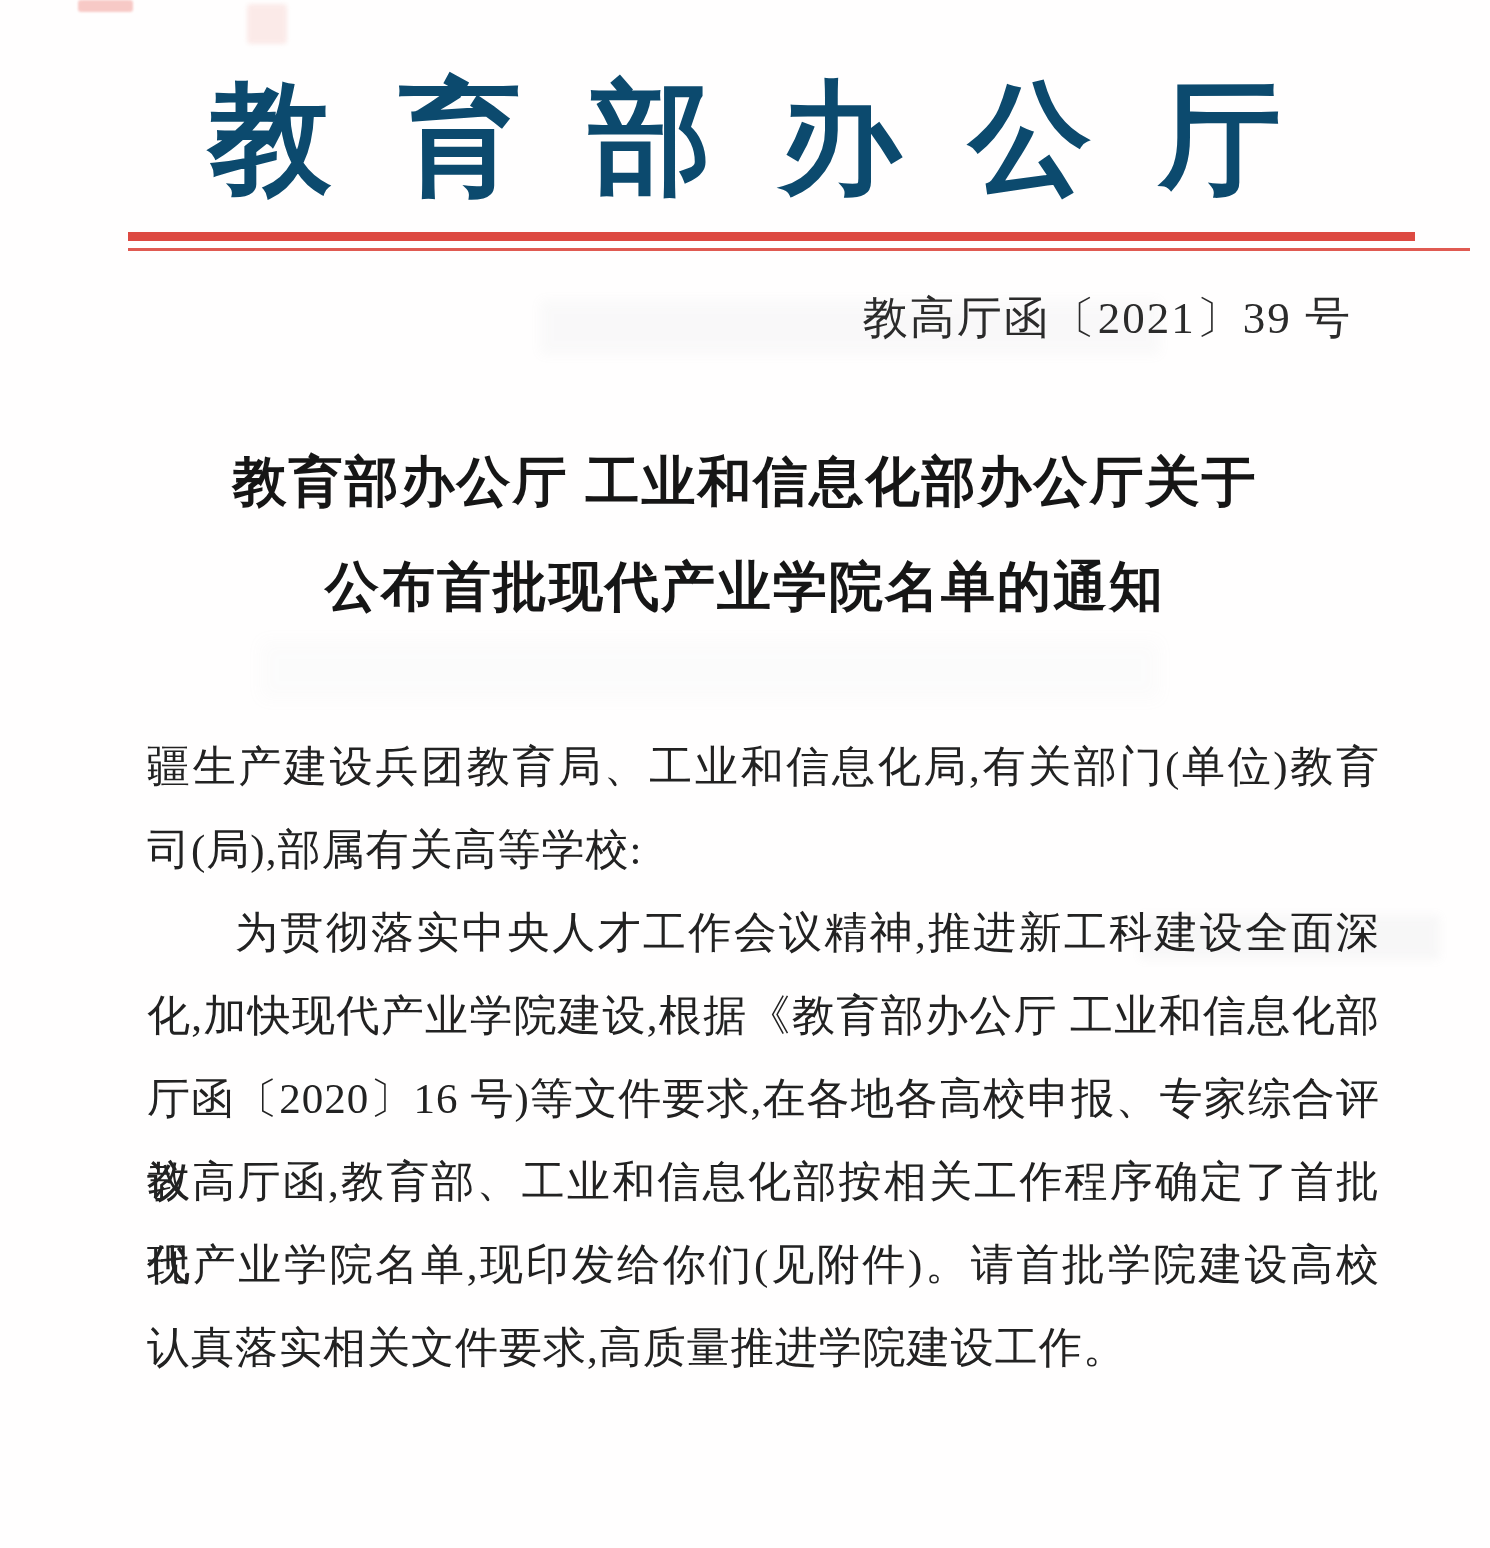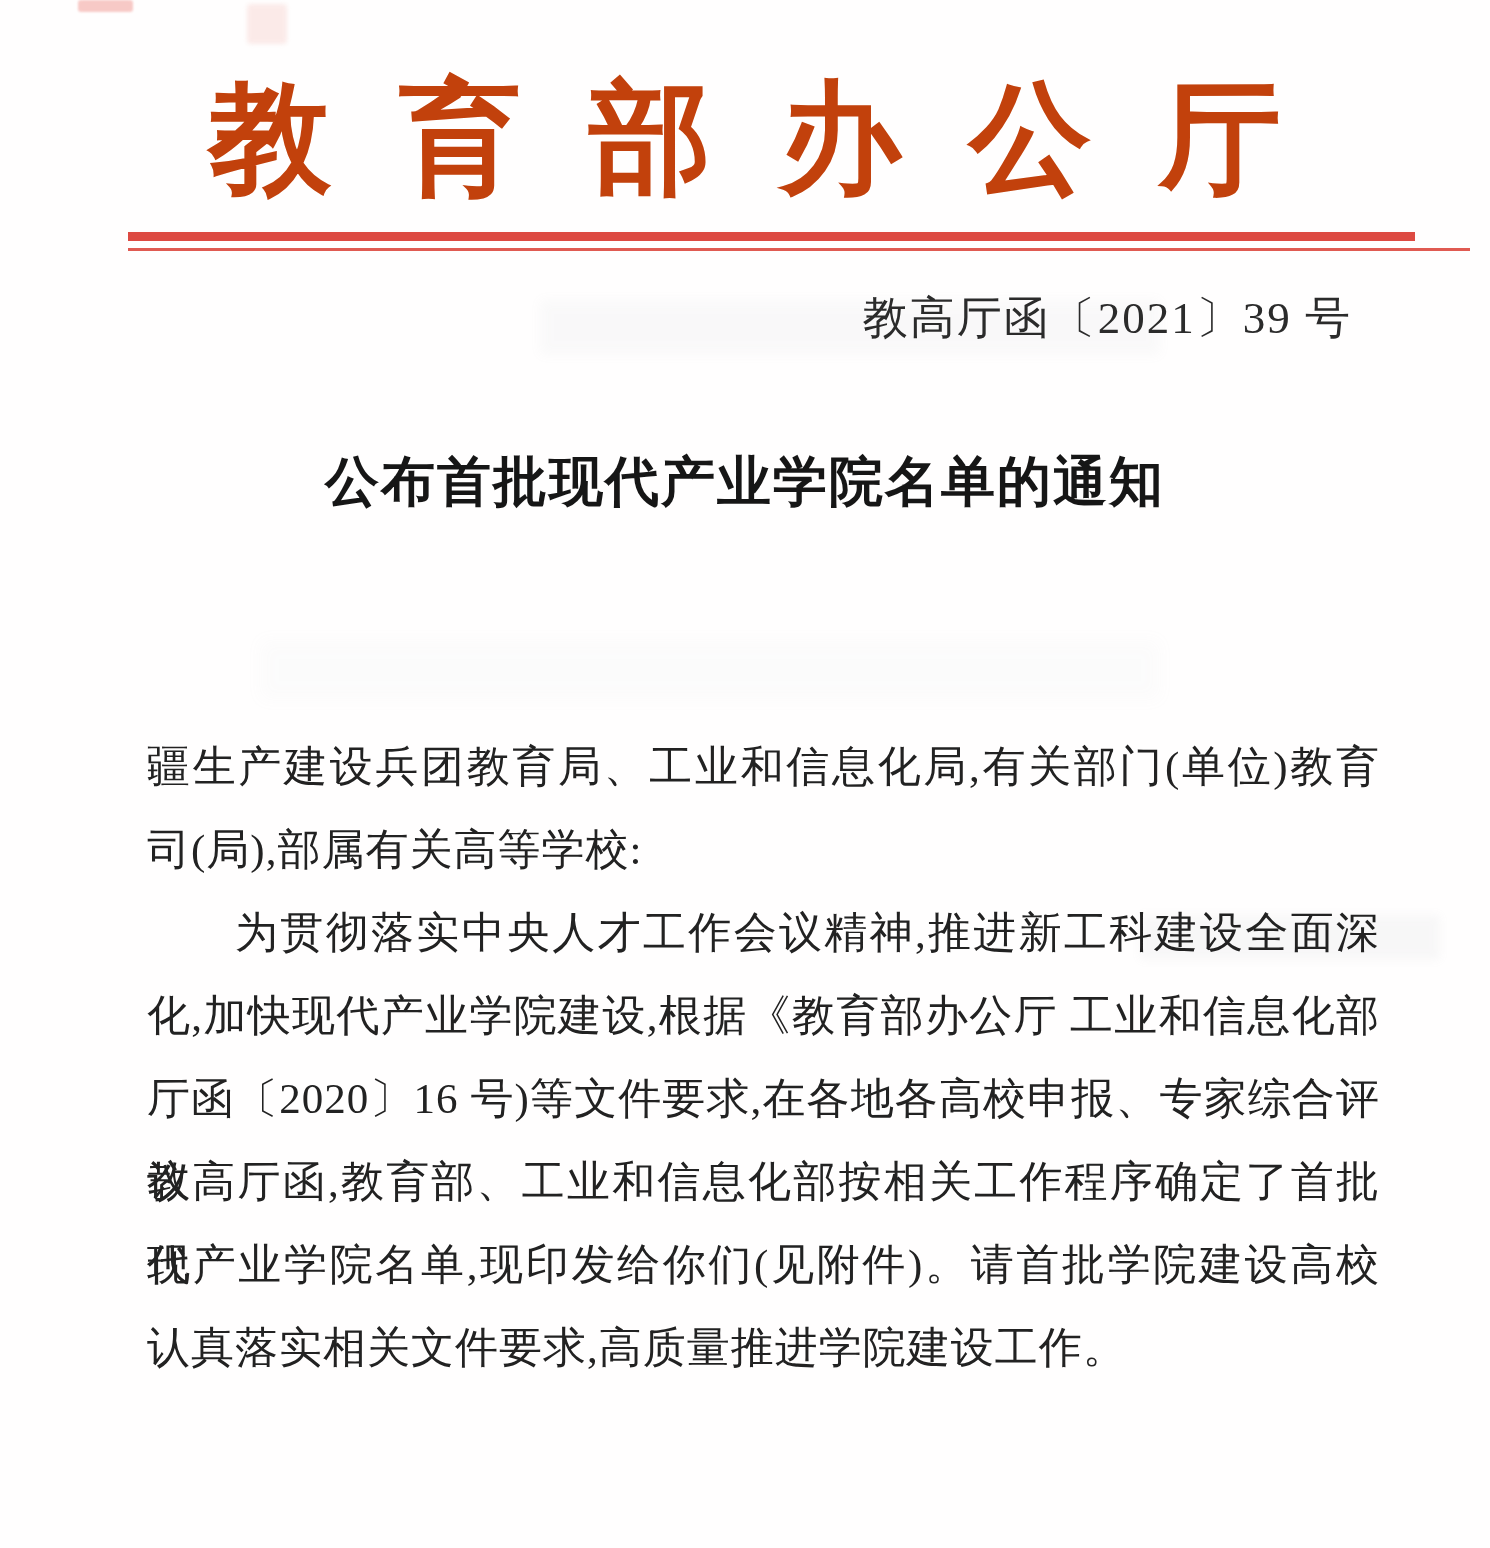--- a/index.html
+++ b/index.html
@@ -43,21 +43,21 @@
 
   
   .letterhead {
     position: absolute;
     left: 0; right: 0;
     top: 72px;
     text-align: center;
     font-size: 122px;
     font-weight: 700;
     line-height: 1.1;
-    color: #c2410c;
+    color: #0c4a6e;
     letter-spacing: 68px;
     padding-left: 68px; 
     white-space: nowrap;
   }
 
   .rule { position: absolute; background: #dd4a42; }
   .rule.thick {
     left: 128px; top: 232px;
     width: 1287px; height: 9px;
   }
@@ -128,20 +128,21 @@
   <div class="artifact gray-smudge-3"></div>
 
   <div class="letterhead">教育部办公厅</div>
 
   <div class="rule thick"></div>
   <div class="rule thin"></div>
 
   <div class="doc-number">教高厅函〔2021〕39 号</div>
 
   <div class="doc-title">
+    <div>教育部办公厅 工业和信息化部办公厅关于</div>
     <div>公布首批现代产业学院名单的通知</div>
   </div>
 
   <div class="doc-body">
     <div class="line stretch">疆生产建设兵团教育局、工业和信息化局,有关部门(单位)教育</div>
     <div class="line">司(局),部属有关高等学校:</div>
     <div class="line stretch indent">为贯彻落实中央人才工作会议精神,推进新工科建设全面深</div>
     <div class="line stretch">化,加快现代产业学院建设,根据《教育部办公厅 工业和信息化部</div>
     <div class="line stretch">厅函〔2020〕16 号)等文件要求,在各地各高校申报、专家综合评议</div>
     <div class="line stretch">教高厅函,教育部、工业和信息化部按相关工作程序确定了首批现</div>

